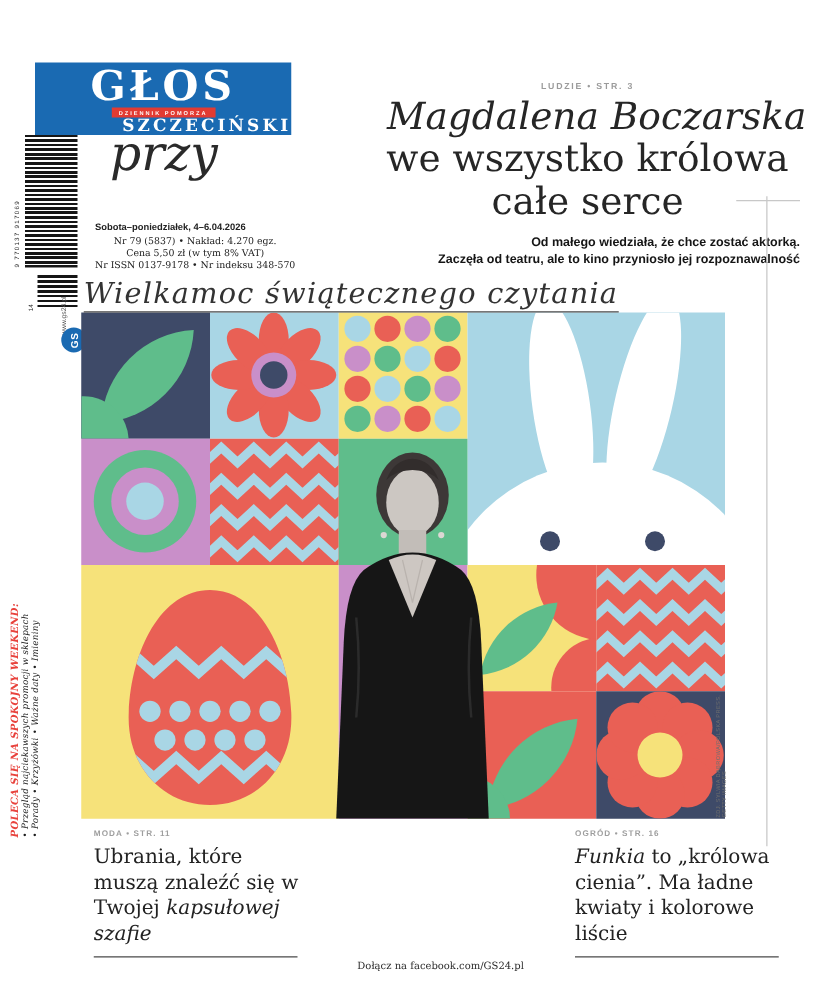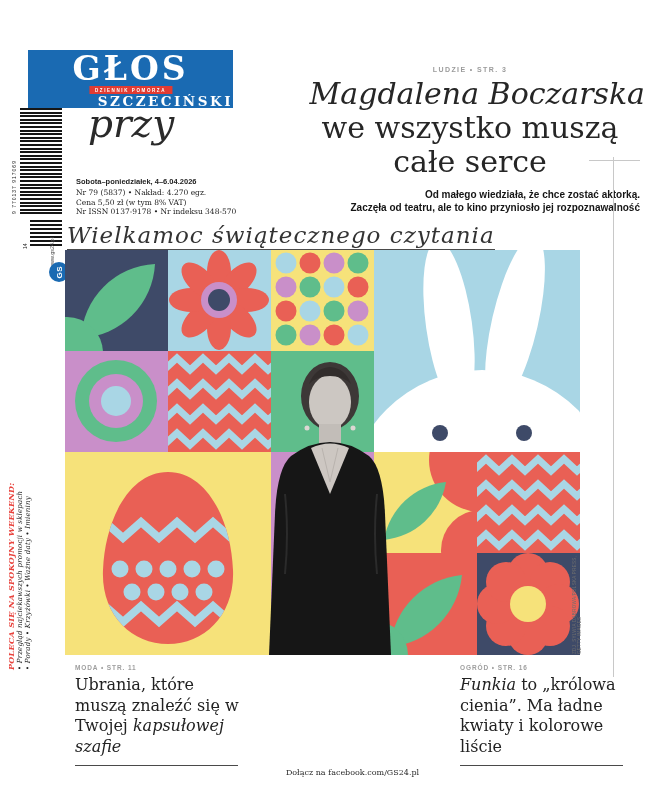--- a/index.html
+++ b/index.html
@@ -28,21 +28,21 @@
 
   
   .supp-pre{left:88px;top:104px;font-family:"DejaVu Serif",serif;font-style:italic;
     font-size:39px;color:#2a2a2a;line-height:1;}
   .supp-name{left:76px;top:131px;font-size:28px;font-weight:800;color:#101010;
     letter-spacing:-0.5px;line-height:1;}
 
   
   .issue{left:76px;top:177px;color:#222;}
   .issue .b{font-size:7.5px;font-weight:bold;margin-bottom:2px;}
-  .issue .s{font-family:"DejaVu Serif",serif;font-size:7.5px;line-height:9.5px;}
+  .issue .s{font-family:"DejaVu Serif",serif;font-size:7.5px;line-height:9.5px;text-align:center;}
 
   
   .lead-kicker{left:305px;top:66px;width:330px;text-align:center;font-size:7px;
     color:#9b9b9b;letter-spacing:1.4px;font-weight:bold;}
   .lead-hl{left:295px;top:77px;width:350px;text-align:center;
     font-family:"DejaVu Serif",serif;color:#262626;}
   .lead-hl .l1{font-style:italic;font-size:30px;line-height:34px;text-align:right;}
   .lead-hl .l2,.lead-hl .l3{font-size:30px;line-height:34px;}
   .lead-dek{left:340px;top:188px;width:300px;text-align:right;font-size:10px;
     font-weight:bold;line-height:13px;color:#151515;}
@@ -136,21 +136,21 @@
   </div>
   <div class="abs promo">
     <div class="t">POLECA SIĘ NA SPOKOJNY WEEKEND:</div>
     <div class="l">• Przegląd najciekawszych promocji w sklepach</div>
     <div class="l">• Porady • Krzyżówki • Ważne daty • Imieniny</div>
   </div>
 
   <div class="abs lead-kicker">LUDZIE • STR. 3</div>
   <div class="abs lead-hl">
     <div class="l1">Magdalena Boczarska</div>
-    <div class="l2">we wszystko muszą</div>
+    <div class="l2">we wszystko królowa</div>
     <div class="l3">całe serce</div>
   </div>
   <div class="abs lead-dek">
     <div>Od małego wiedziała, że chce zostać aktorką.</div>
     <div>Zaczęła od teatru, ale to kino przyniosło jej rozpoznawalność</div>
   </div>
   <div class="abs crop-v"></div>
   <div class="abs crop-h"></div>
 
   <div class="abs script-line">Wielkamoc świątecznego czytania</div>

